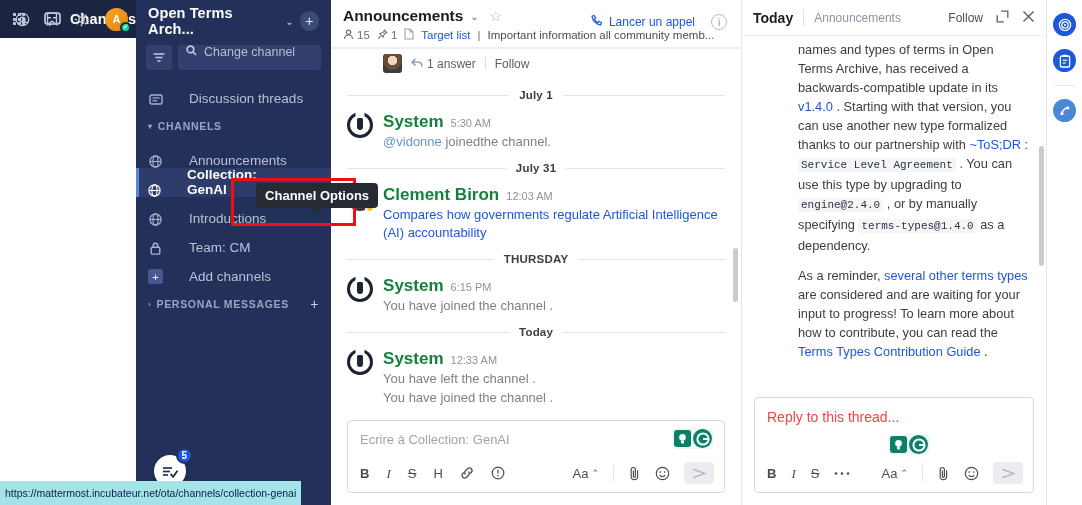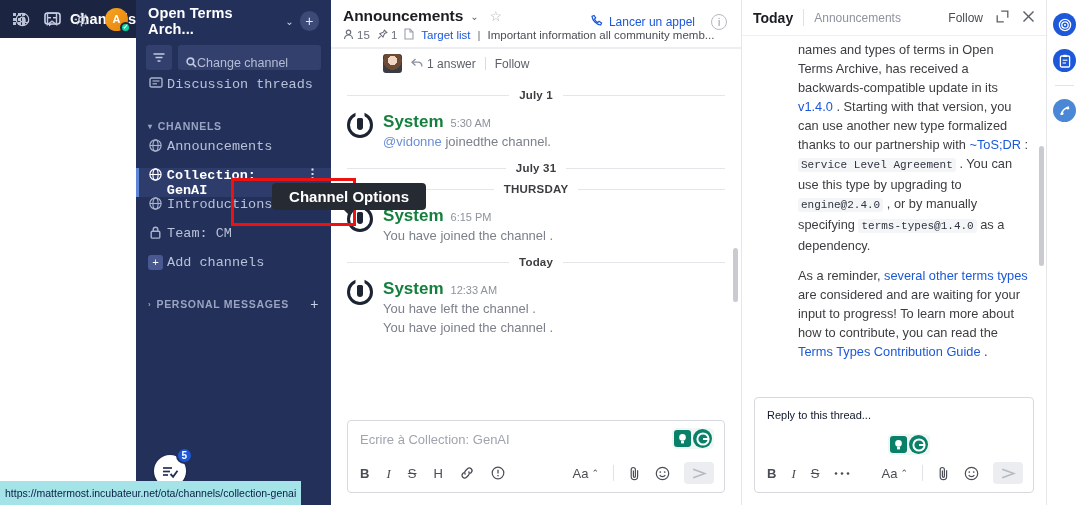--- a/index.html
+++ b/index.html
@@ -64,28 +64,28 @@
     display:flex; align-items:center; justify-content:center; font-size:14px; cursor:pointer;
   }
   .search-row{ display:flex; align-items:center; gap:6px; padding:0 10px 0 10px; height:30px;}
   .filter-btn{
     width:26px; height:25px; border-radius:3px; background:#33406d;
     display:flex; align-items:center; justify-content:center; cursor:pointer;
   }
   .filter-btn svg{ display:block;}
   .chan-search{
     flex:1; height:25px; background:#33406d; border-radius:3px;
-    display:flex; align-items:flex-end; padding:0 8px; cursor:text;
+    display:flex; align-items:flex-start; gap:7px; padding:0 8px; cursor:text;
   }
   .chan-search .mag{ font-size:11px; color:#c3cadf; font-weight:bold;}
   .chan-search .ph{ font-size:12.5px; color:#b5bdd4;}
 
   .side-item{
-    height:29px; display:flex; align-items:flex-start; gap:4px; padding:0 12px;
-    font-size:13.5px; color:#b9c1d8; cursor:pointer; position:relative;font-family:Liberation Mono, monospace;
+    height:29px; display:flex; align-items:flex-end; gap:26px; padding:0 12px;
+    font-size:13.5px; color:#b9c1d8; cursor:pointer; position:relative;
   }
   .side-item .ico{ width:15px; display:flex; align-items:center; justify-content:center; font-size:13px; color:#aab3cd;}
   .side-item.active{ background:#2e3c6b; color:#ffffff; font-weight:bold;}
   .side-item.active::before{
     content:""; position:absolute; left:0; top:0; bottom:0; width:3px; background:#5d85d8;
   }
   .side-item.active .ico{ color:#fff;}
   .dots{ margin-left:auto; color:#dfe4f0; font-size:13px; letter-spacing:0; line-height:1;}
 
   .side-cat{
@@ -207,43 +207,43 @@
   .para{ font-size:12.8px; line-height:19px; color:#3d3c40; margin-bottom:11px;}
   .para .lk{ color:#1c58d9;}
   .code{
     font-family:"Liberation Mono", monospace; font-size:11px; background:#f4f5f7;
     color:#2f3440; padding:1px 3px; border-radius:3px;
   }
   .rhs-scroll{ position:absolute; right:2px; top:110px; width:5px; height:120px; background:#c9cbd1; border-radius:3px;}
 
   .rhs-comp-wrap{ padding:4px 12px 12px 12px;}
   .rhs-comp{ border:1px solid #d7d9de; border-radius:4px; position:relative; min-height:96px; display:flex; flex-direction:column;}
-  .rhs-ci{ padding:11px 12px 0 12px; font-size:11px; color:#0f172a;}
+  .rhs-ci{ padding:11px 12px 0 12px; font-size:14px; color:#ef4444;}
   .rhs-ai{
     position:absolute; left:133px; top:36px; display:flex; align-items:center; gap:2px;
     background:#eef7f4; border-radius:5px; padding:1px 2px;
   }
   .rhs-tools{ margin-top:auto; display:flex; align-items:center; padding:7px 10px 8px 12px; gap:15px;}
 
   
   .rail{ width:35px; flex:0 0 35px; background:#fff; display:flex; flex-direction:column; align-items:center; padding-top:13px; gap:13px;}
   .rail-ico{ width:23px;height:23px;border-radius:50%; display:flex;align-items:center;justify-content:center; color:#fff; font-size:12px; cursor:pointer;}
   .rail-1{ background:#1c58d9;}
   .rail-2{ background:#1c58d9;}
   .rail-3{ background:#4a87d6;}
   .rail-sep{ width:19px; height:1px; background:#e2e4e8;}
 
   
   .redbox{
     position:absolute; left:95px; top:178px; width:125px; height:48px;
     border:3px solid #ee1111; z-index:30; pointer-events:none;
   }
   .tooltip{
-    position:absolute; left:136px; top:183px; background:#262a33; color:#fff;
-    font-size:15px; font-weight:bold; padding:5px 17px; border-radius:4px; z-index:32; white-space:nowrap;
+    position:absolute; left:120px; top:183px; background:#262a33; color:#fff;
+    font-size:13px; font-weight:bold; padding:5px 9px; border-radius:4px; z-index:32; white-space:nowrap;
   }
   .tooltip::after{
     content:""; position:absolute; left:50%; margin-left:-5px; bottom:-5px;
     border-left:5px solid transparent; border-right:5px solid transparent; border-top:5px solid #262a33;
   }
 </style>
 </head>
 <body>
 
 <div class="app">
@@ -530,20 +530,34 @@
               <span class="u">@vidonne</span><span> joinedthe channel.</span>
             </div>
           </div>
         </div>
 
         <div class="datesep">
           <span class="ln"></span>
             <span class="lbl">July 31</span>
             <span class="ln"></span>
         </div>
+        <div class="msg">
+          <div class="av">
+              <div class="photoav">
+                <span class="st"></span>
+              </div>
+            </div>
+          <div class="mbody">
+            <div class="mhead">
+              <span class="mname">Clement Biron</span>
+              <span class="mtime">12:03 AM</span>
+            </div>
+            <div class="mtext link">Compares how governments regulate Artificial Intelligence (AI) accountability</div>
+          </div>
+        </div>
 
         <div class="datesep">
           <span class="ln"></span>
             <span class="lbl">THURSDAY</span>
             <span class="ln"></span>
         </div>
         <div class="msg">
           <div class="av">
               <div class="sysav"></div>
             </div>

